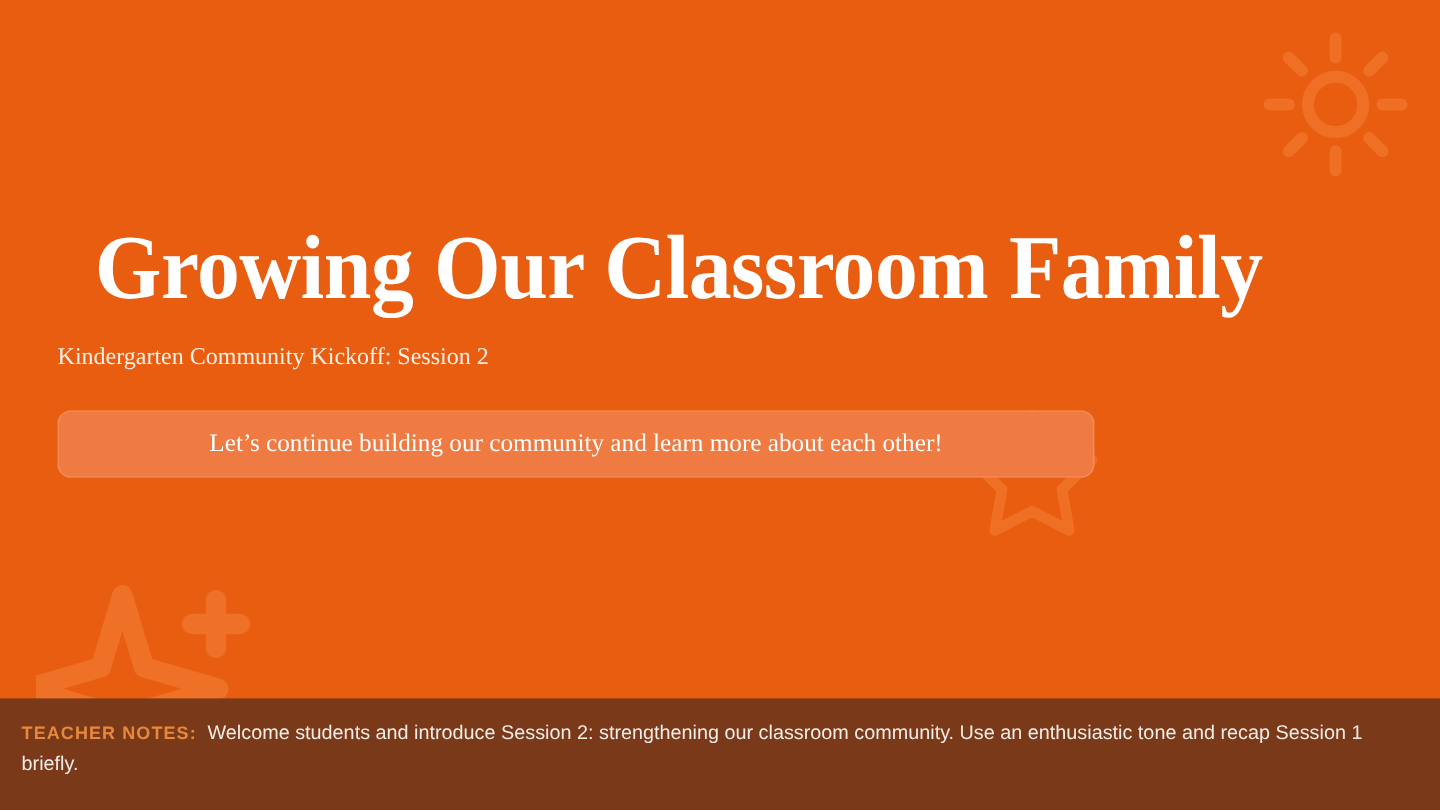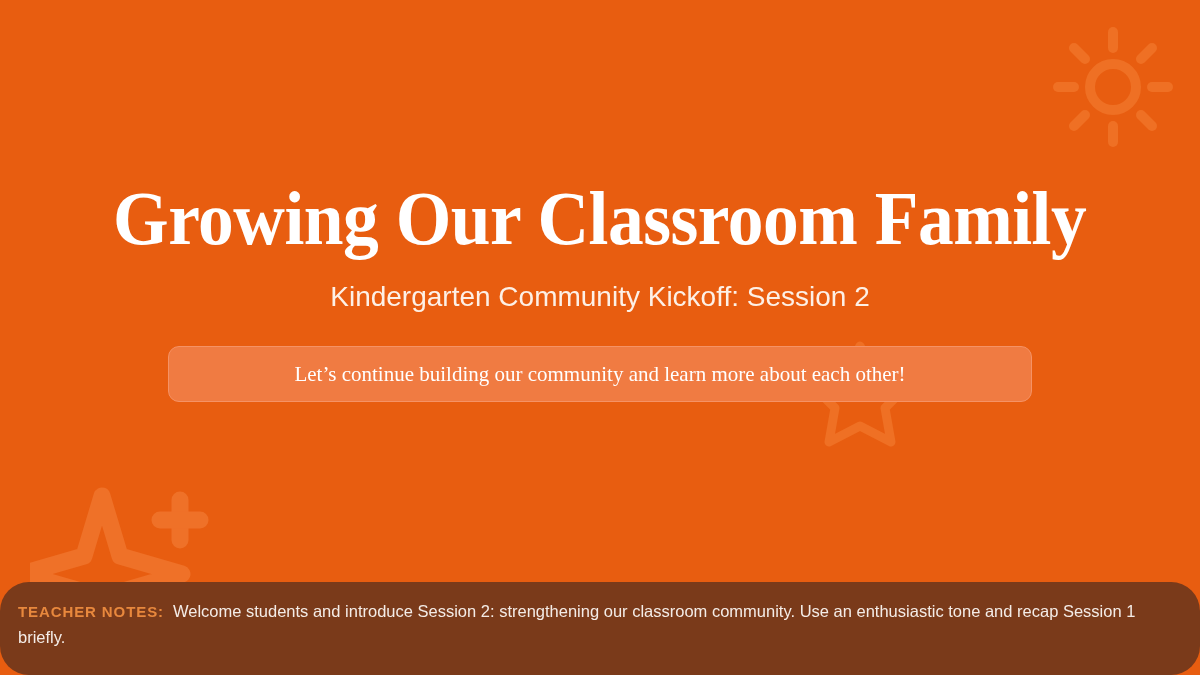--- a/index.html
+++ b/index.html
@@ -25,41 +25,42 @@
   .deco-star-outline { top:332px; left:800px; width:120px; height:115px; }
   .deco-sparkle { top:478px; left:30px; width:190px; height:190px; }
 
   
   .content {
     position:absolute;
     left:0; top:0;
     width:1200px; height:582px;
     display:flex;
     flex-direction:column;
-    align-items:center;
+    align-items:flex-start;
     justify-content:center;
     z-index:3;
+    padding-left:48px;
   }
 
   .title {
     font-family:"Liberation Serif", "DejaVu Serif", serif;
     font-weight:700;
     font-size:76px;
     line-height:1.0;
     letter-spacing:-0.5px;
     color:#ffffff;
     text-align:center;
     transform:scaleX(0.94);
     margin-bottom:24px;
   }
 
   .subtitle {
-    font-family:Liberation Sans, sans-serif;
+    font-family:Liberation Serif, serif;
     font-weight:300;
-    font-size:28px;
+    font-size:20px;
     line-height:1.2;
     color:#fdf0e6;
     text-align:center;
     margin-bottom:33px;
   }
 
   .callout {
     width:864px;
     min-height:56px;
     background:#f07b42;
@@ -82,21 +83,20 @@
 
   
   .notes-bar {
     position:absolute;
     left:0; bottom:0;
     width:1200px; height:93px;
     background:#7a3a1a;
     z-index:4;
     padding:17px 22px 0 18px;
     overflow:hidden;
-    border-radius:29px;
   }
 
   .notes-inner {
     font-family:"Liberation Sans", sans-serif;
     font-size:16.5px;
     line-height:1.55;
     color:#f4ece7;
     position:relative;
     z-index:2;
   }

